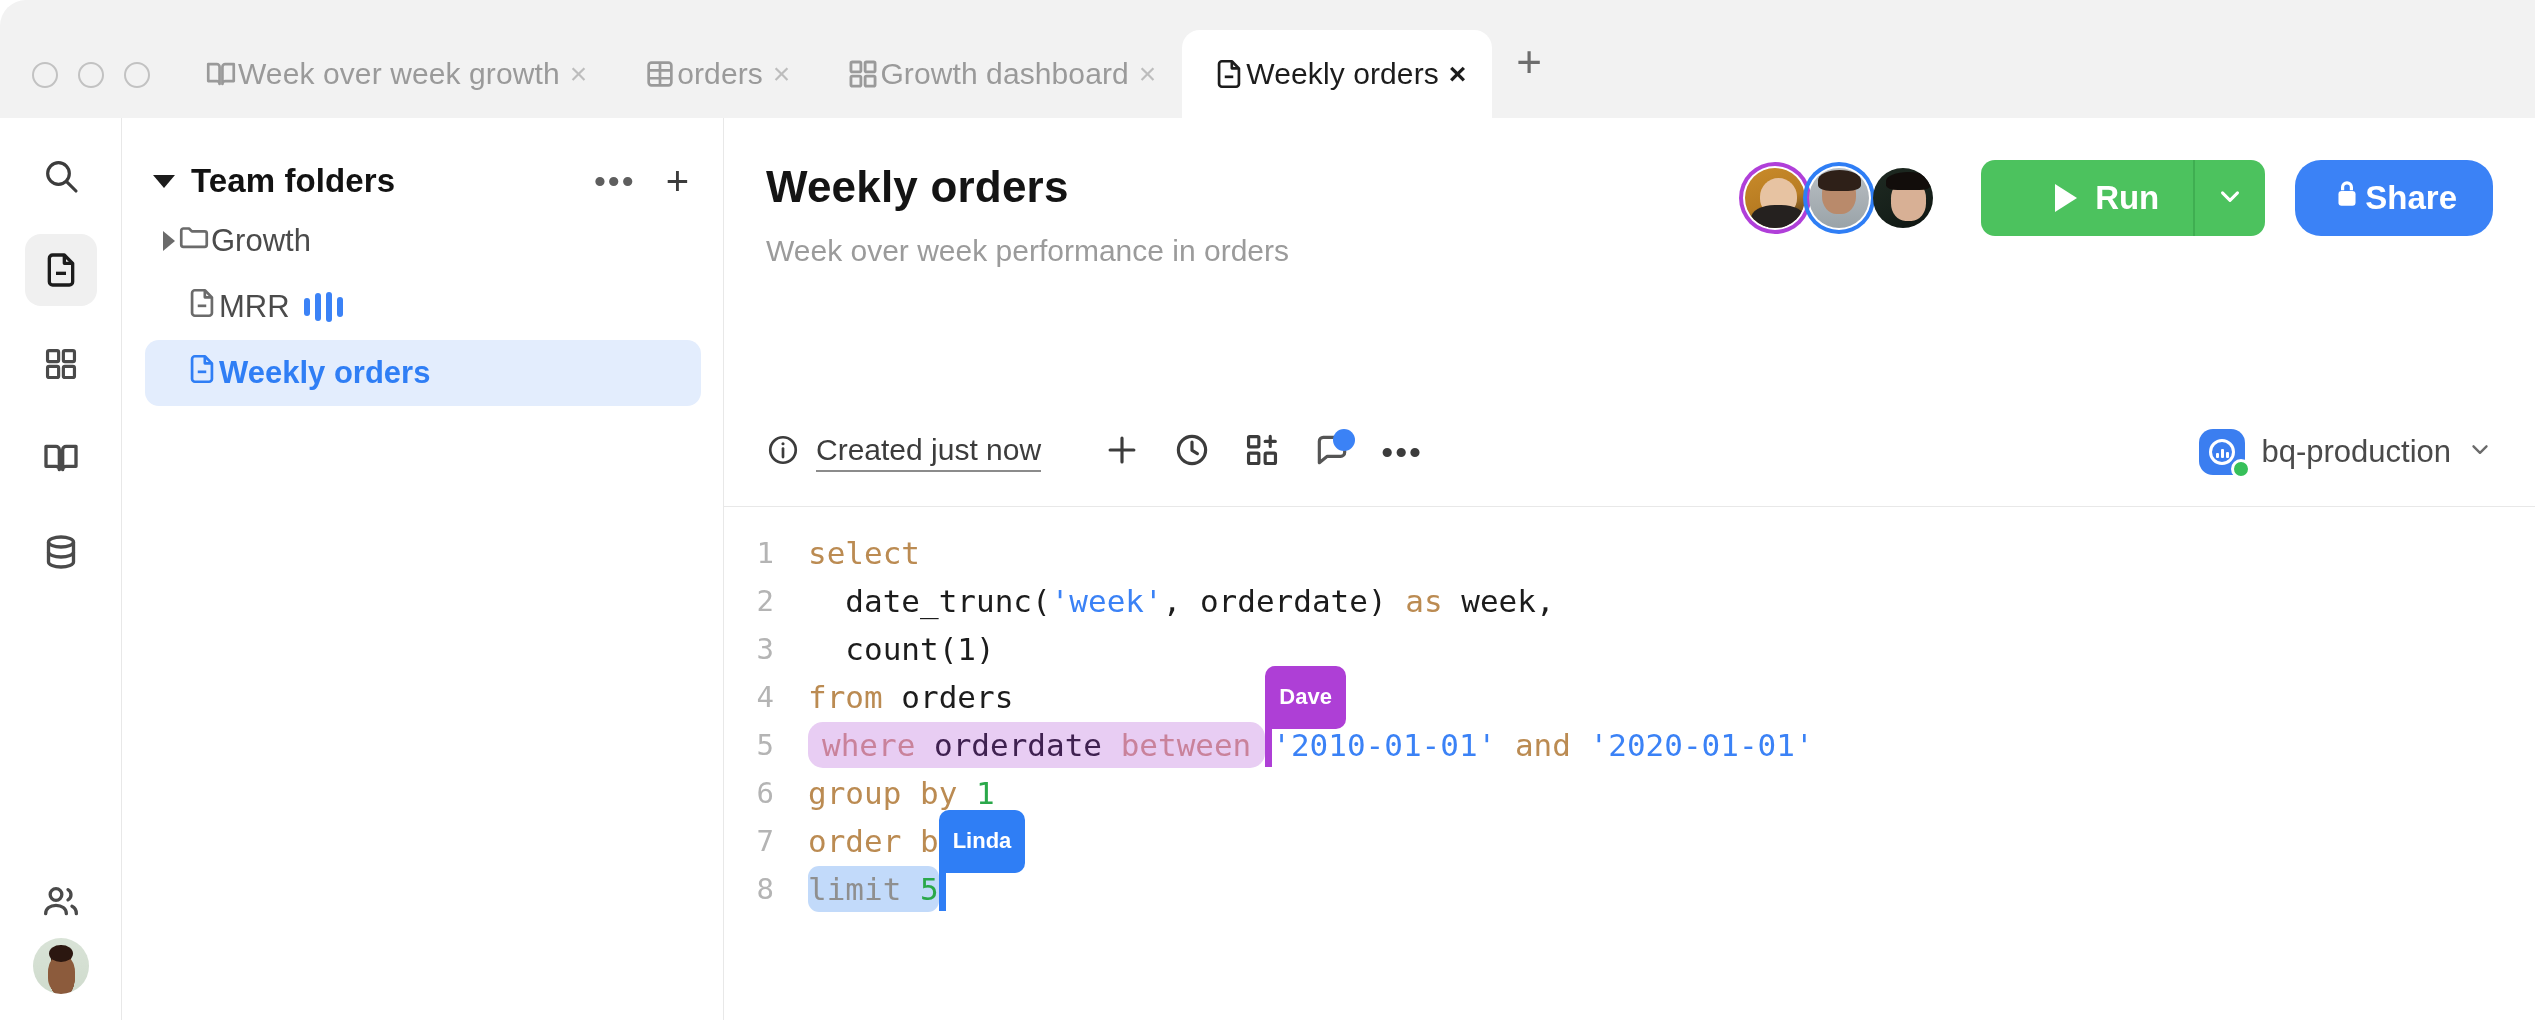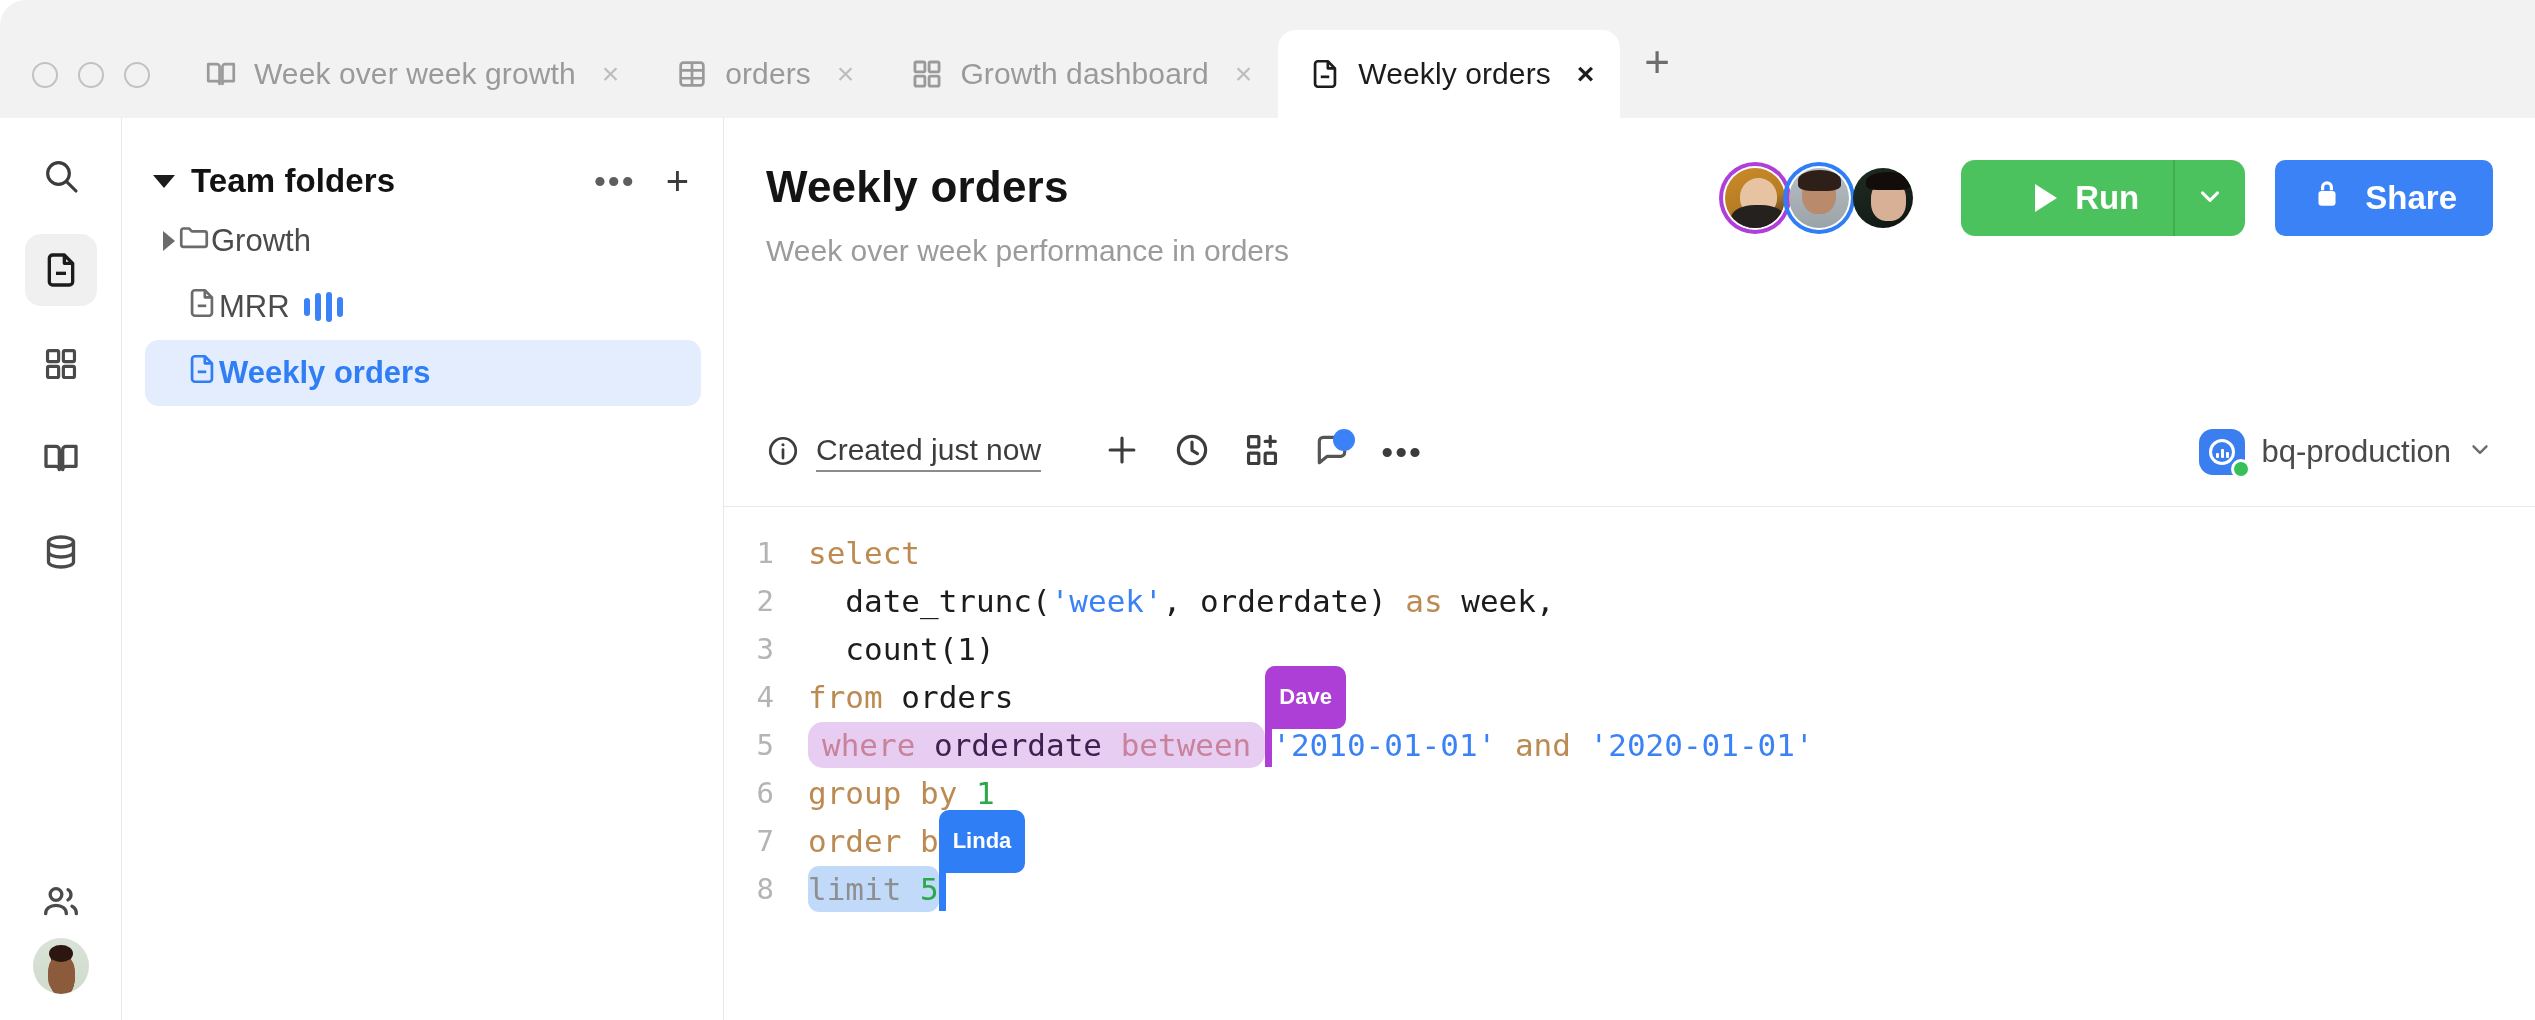--- a/index.html
+++ b/index.html
@@ -16,21 +16,21 @@
     position: absolute; left:0; top:0; width:2535px; height:118px;
     background:#f2f2f2;
     border-top-left-radius: 26px;
     display:flex; align-items:flex-end;
   }
   .traffic { display:flex; gap:20px; padding:0 0 30px 32px; align-items:center; }
   .light { width:26px; height:26px; border-radius:50%; border:2.5px solid #c2c2c2; background:transparent; }
 
   .tabstrip { display:flex; align-items:flex-end; height:118px; margin-left:24px; }
   .tab {
-    display:flex; align-items:center; gap:16px;
+    display:flex; align-items:center; 
     height:88px; padding:0 26px 0 30px; border-radius:18px 18px 0 0;
     color:#9a9a9a; font-size:30px; white-space:nowrap;
   }
   .tab .tab-label { font-size:30px; letter-spacing:.1px; }
   .tab.active { background:#ffffff; color:#1c1c1c; }
   .tab .close { font-size:30px; color:#bdbdbd; margin-left:10px; line-height:1; }
   .tab.active .close { color:#1c1c1c; font-weight:600; }
   .tabicon { width:34px; height:34px; display:block; flex:0 0 auto; }
   .newtab { font-size:44px; color:#6d6d6d; font-weight:300; line-height:1; padding:0 26px 34px 24px; }
 
@@ -113,30 +113,30 @@
   .btn-run {
     display:flex; align-items:center; height:76px; background:#4cc25e; color:#fff;
     border-radius:14px; margin-left:42px; overflow:hidden;padding-left:44px;
   }
   .btn-run .main-part { display:flex; align-items:center; gap:18px; padding:0 34px 0 30px; height:76px; font-size:33px; font-weight:600; }
   .btn-run .divider { width:2px; height:76px; background:#3fae51; }
   .btn-run .caret-part { display:flex; align-items:center; justify-content:center; width:70px; height:76px; }
   .play-tri { width:0;height:0;border-top:14px solid transparent;border-bottom:14px solid transparent;border-left:22px solid #fff; }
 
   .btn-share {
-    display:flex; align-items:center; gap:22px; height:76px; background:#3b82f6; color:#fff;
-    border-radius:10px; margin-left:30px; padding:0 36px; font-size:33px; font-weight:600;
+    display:flex; align-items:center; gap:2px; height:76px; background:#3b82f6; color:#fff;
+    border-radius:26px; margin-left:30px; padding:0 36px; font-size:33px; font-weight:600;
   }
 
   
   .toolbar {
     position:absolute; left:0; top:280px; width:1811px; height:108px;
     display:flex; align-items:center; padding-left:42px;
   }
-  .created { display:flex; align-items:flex-end; gap:16px; margin-right:46px; }
+  .created { display:flex; align-items:flex-start; gap:16px; margin-right:46px; }
   .created .txt { font-size:30px; color:#3c3c3c; border-bottom:2px solid #8b8b8b; padding-bottom:3px; }
   .tb-btn { width:70px; height:70px; display:flex; align-items:center; justify-content:center; position:relative; }
   .tb-dots { font-size:34px; color:#3c3c3c; letter-spacing:2px; line-height:.5; }
   .badge-dot { position:absolute; right:12px; top:12px; width:22px; height:22px; border-radius:50%; background:#3b82f6; }
 
   .conn { position:absolute; right:42px; top:0; height:108px; display:flex; align-items:center; gap:40px; }
   .conn-item { display:flex; align-items:center; gap:16px; font-size:31px; color:#4a4a4a; }
   .bq-icon { position:relative; width:46px; height:46px; }
   .bq-sq { width:46px; height:46px; border-radius:14px 14px 6px 14px; background:#3b7ef0; display:flex; align-items:center; justify-content:center; }
   .bq-ring { width:26px; height:26px; border-radius:50%; border:3.5px solid #fff; display:flex; align-items:center; justify-content:center; }

